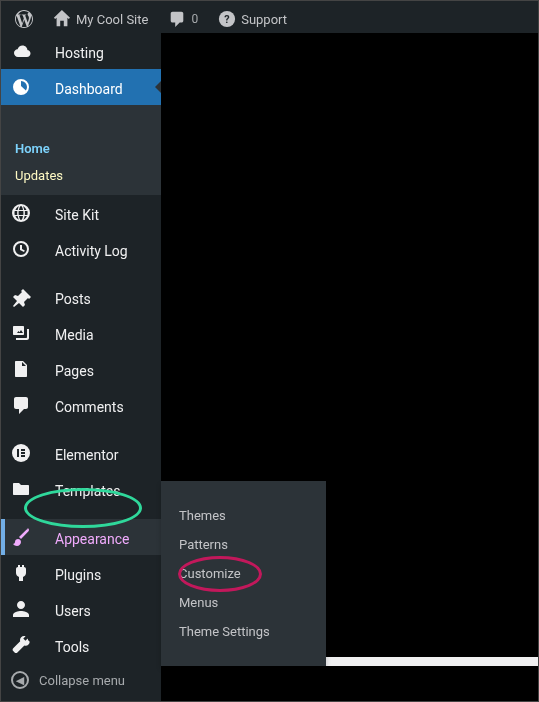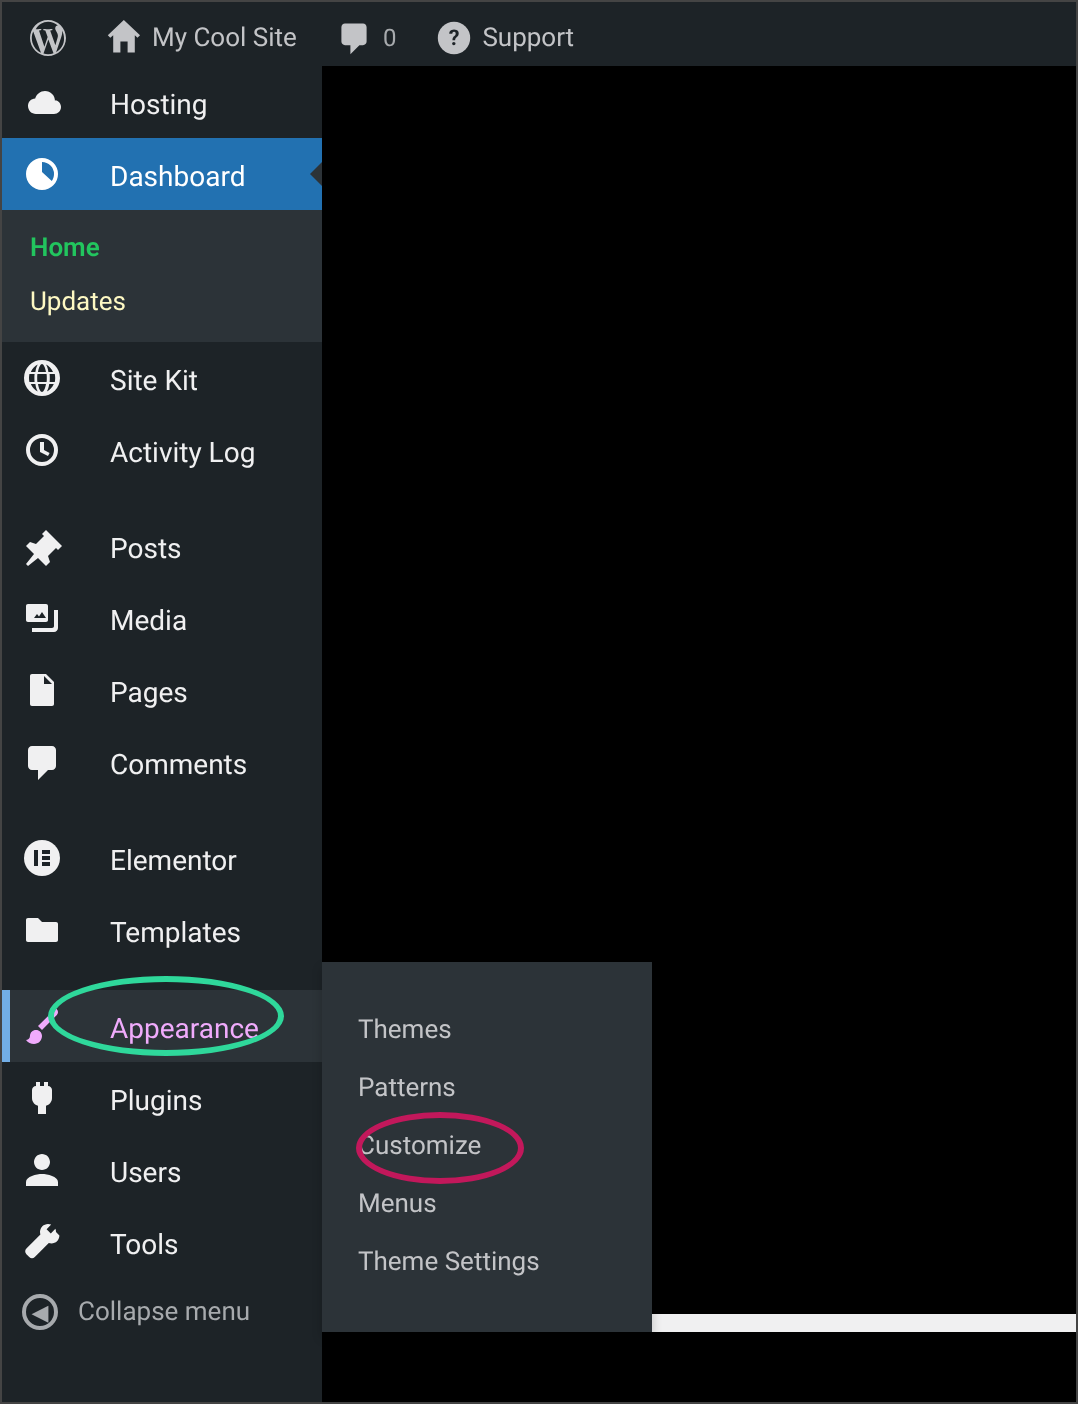--- a/index.html
+++ b/index.html
@@ -102,21 +102,21 @@
   .submenu {
     background: #2c3338;
     padding: 6px 0;
   }
   .submenu .subitem {
     padding: 6px 12px 6px 14px;
     font-size: 13px;
     color: #fef9c3;
     cursor: pointer;
   }
-  .submenu .subitem.current { color: #22c55e; font-weight: 600; }
+  .submenu .subitem.current { color: #7dd3fc; font-weight: 600; margin-top: 24px; }
   .separator { height: 12px; }
   .collapse {
     display: flex;
     align-items: center;
     gap: 10px;
     padding: 8px 10px;
     color: #a7aaad;
     font-size: 13px;
     cursor: pointer;
   }

